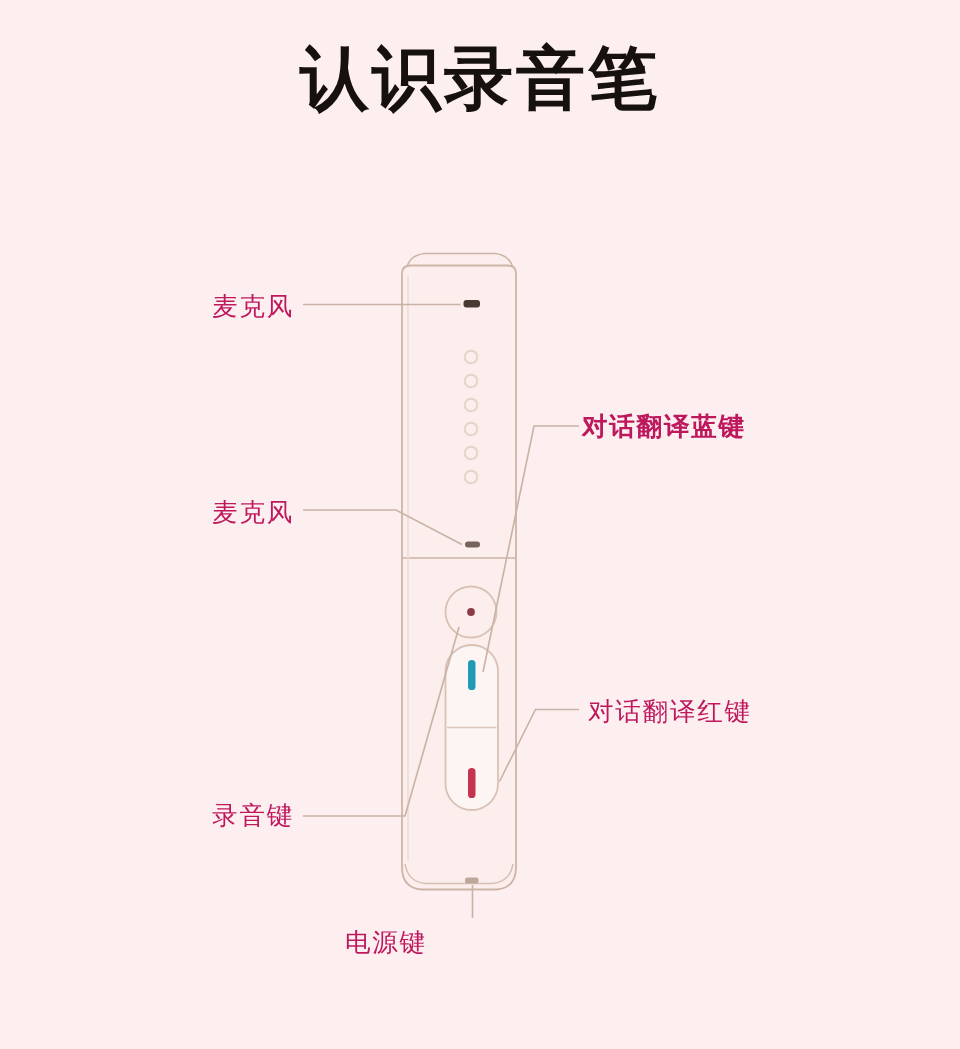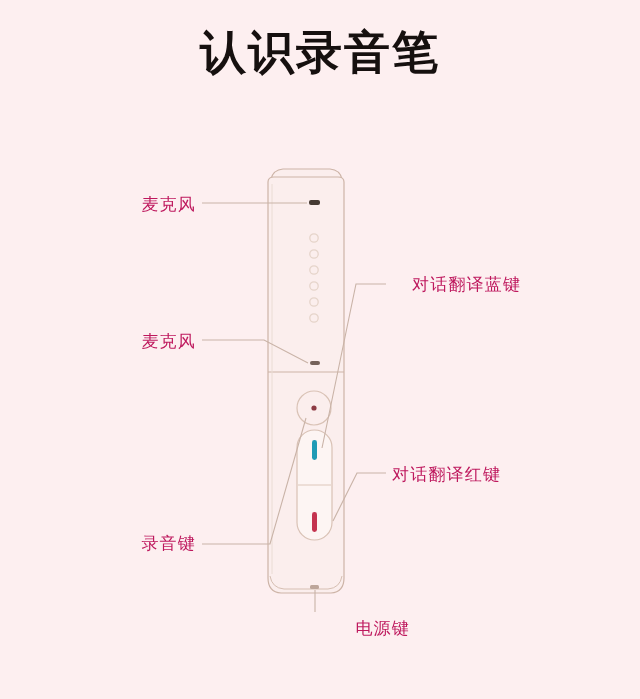--- a/index.html
+++ b/index.html
@@ -47,25 +47,25 @@
     position: absolute;
     font-size: 17px;
     line-height: 22px;
     color: #be185d;
     letter-spacing: 1.2px;
     white-space: nowrap;
     font-family: "Liberation Sans", "DejaVu Sans", sans-serif;
   }
   .callout.right-side { text-align: left; }
   .callout.left-side  { text-align: right; }
-  .callout.center     { text-align: right; }
+  .callout.center     { text-align: left; }
 
   #label-mic-top    { left: 56px;  top: 194px; width: 140px; }
   #label-mic-bottom { left: 56px;  top: 331px; width: 140px; }
-  #label-blue-key   { left: 412px; top: 274px; }
+  #label-blue-key   { left: 388px; top: 274px; font-weight: bold; }
   #label-red-key    { left: 392px; top: 464px; }
   #label-record-key { left: 56px;  top: 533px; width: 140px; }
   #label-power-key  { left: 230px; top: 618px; width: 180px; }
 </style>
 </head>
 <body style="background: rgb(253, 239, 240);">
 
 <div id="stage">
 
   <div class="page-title">认识录音笔</div>

